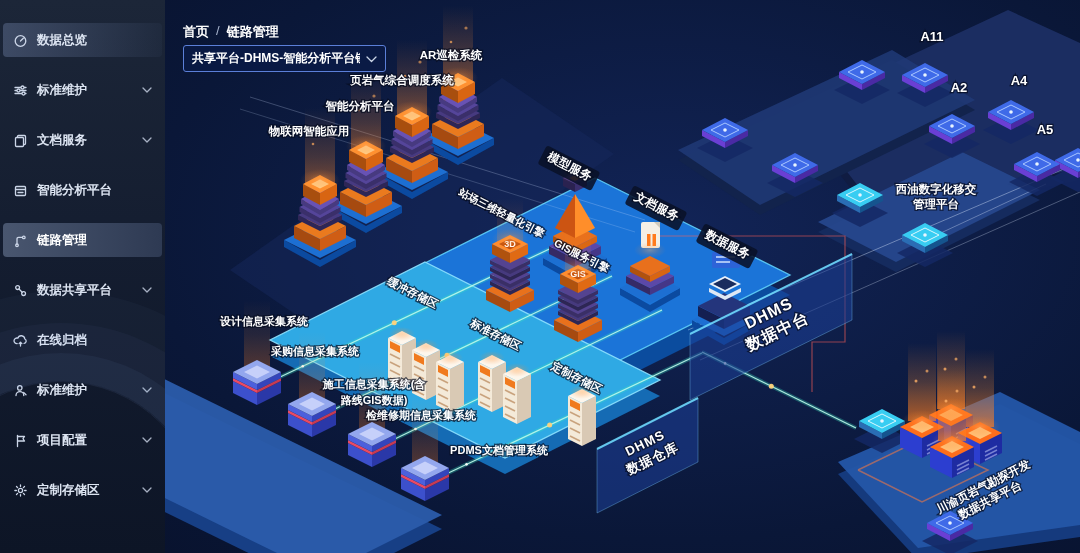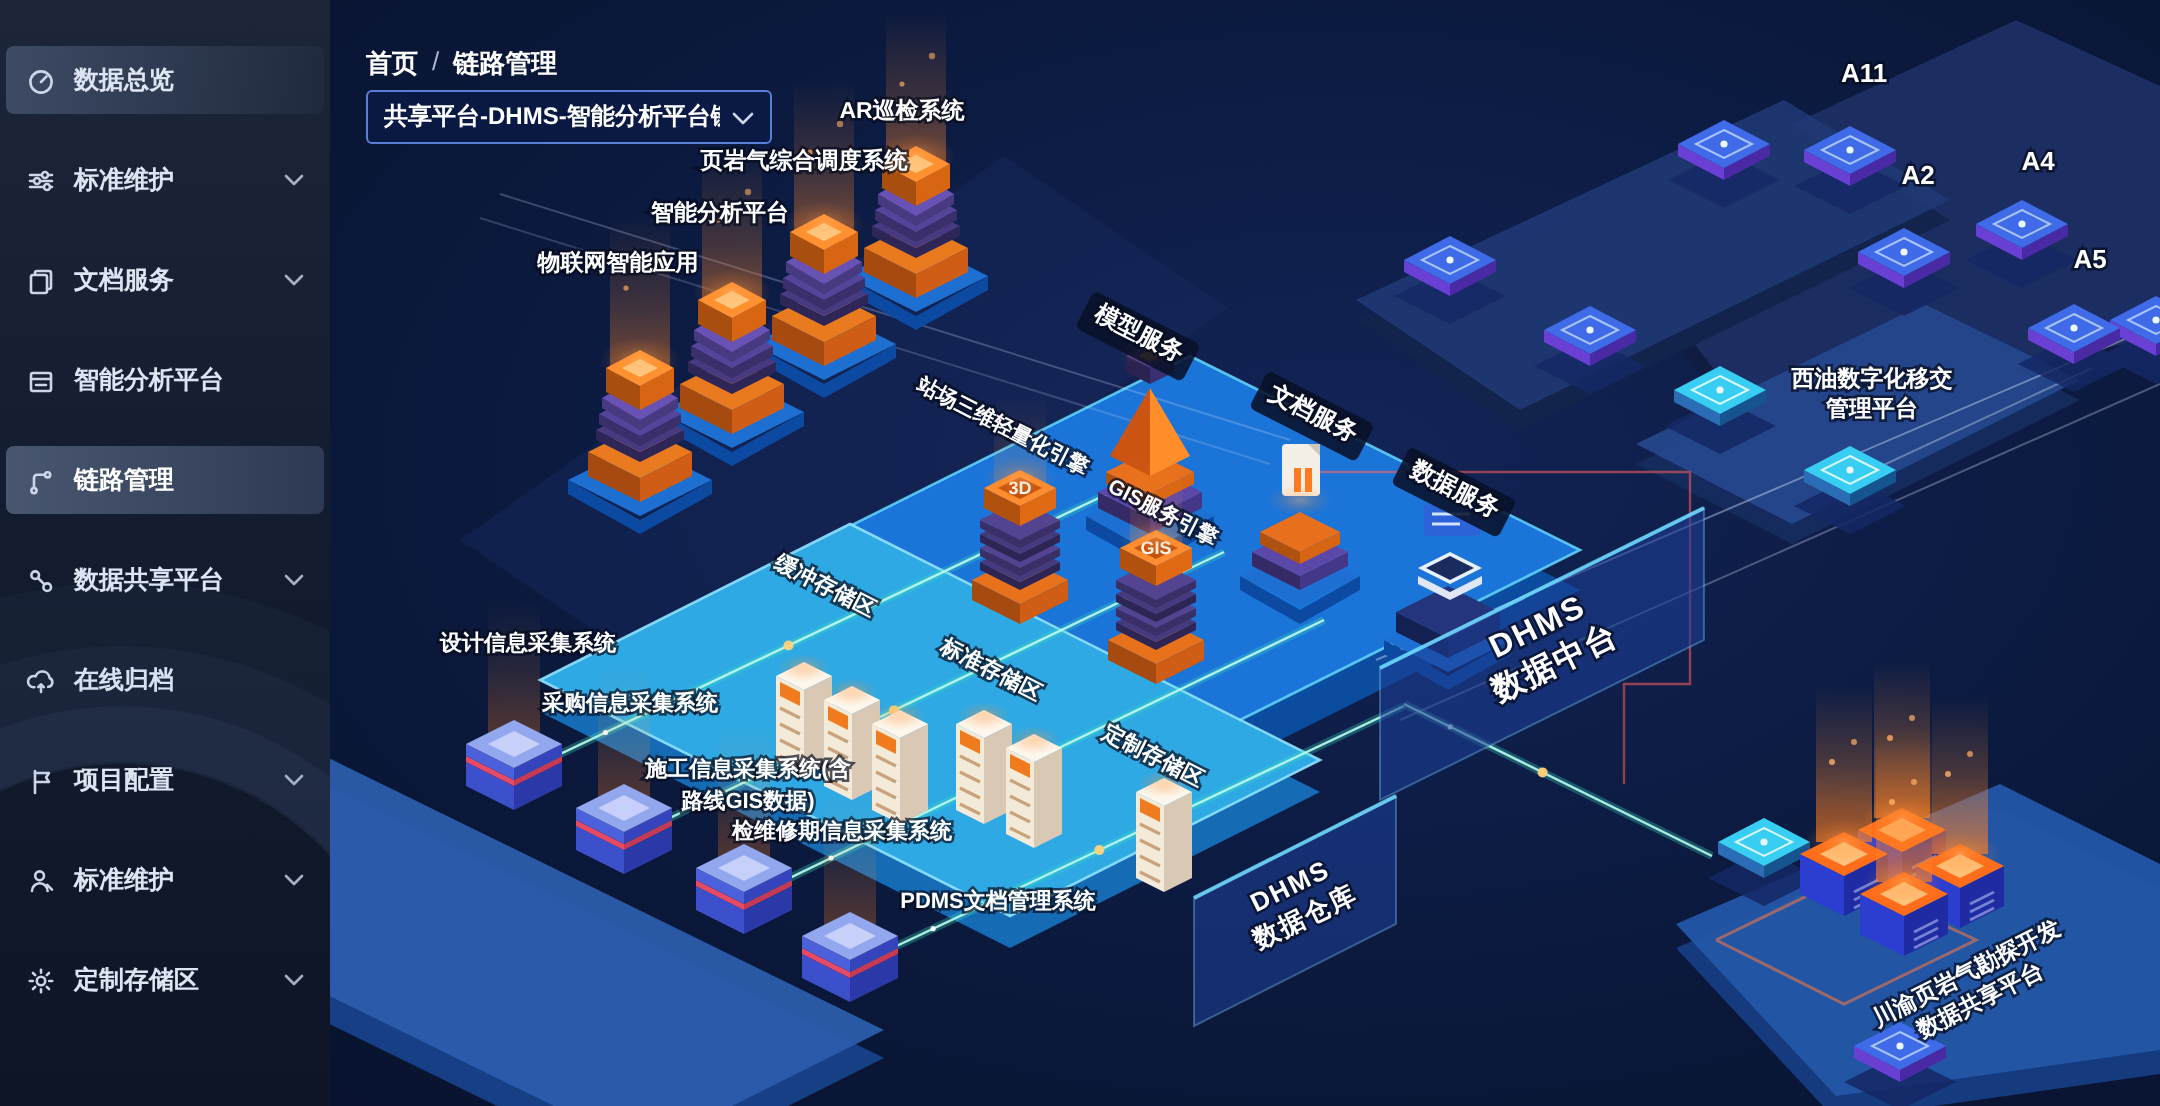--- a/index.html
+++ b/index.html
@@ -752,40 +752,40 @@
         <svg class="mini" width="15" height="15">
           <path d="M4.2 10.6 a2.8 2.8 0 1 1 .6-5.4 a3.6 3.6 0 0 1 7 .8 a2.3 2.3 0 0 1 -.7 4.4"></path>
           <path d="M7.5 13V9.4M6.1 10.6 7.5 9.2 8.9 10.6"></path>
         </svg>
       </span>
     <span>在线归档</span>
   </div>
   <div class="item">
     <span class="ic">
         <svg class="mini" width="15" height="15">
-          <path d="M4.5 2.5V13.5"></path>
-          <path d="M4.5 3.5H11.5L10 5.7 11.5 8H4.5"></path>
-        </svg>
-      </span>
-    <span>项目配置</span>
+          <circle cx="6.8" cy="4.9" r="2.2"></circle>
+          <path d="M3 12.5 a3.9 3.9 0 0 1 7.8 0"></path>
+          <path d="M10.6 9.4 L13 11.8"></path>
+        </svg>
+      </span>
+    <span>标准维护</span>
     <span class="chev">
         <svg class="mini" width="10" height="6">
           <path d="M1 1 L5 5 L9 1"></path>
         </svg>
       </span>
   </div>
   <div class="item">
     <span class="ic">
         <svg class="mini" width="15" height="15">
-          <circle cx="6.8" cy="4.9" r="2.2"></circle>
-          <path d="M3 12.5 a3.9 3.9 0 0 1 7.8 0"></path>
-          <path d="M10.6 9.4 L13 11.8"></path>
-        </svg>
-      </span>
-    <span>标准维护</span>
+          <path d="M4.5 2.5V13.5"></path>
+          <path d="M4.5 3.5H11.5L10 5.7 11.5 8H4.5"></path>
+        </svg>
+      </span>
+    <span>项目配置</span>
     <span class="chev">
         <svg class="mini" width="10" height="6">
           <path d="M1 1 L5 5 L9 1"></path>
         </svg>
       </span>
   </div>
   <div class="item">
     <span class="ic">
         <svg class="mini" width="15" height="15">
           <circle cx="7.5" cy="7.5" r="2.1"></circle>

